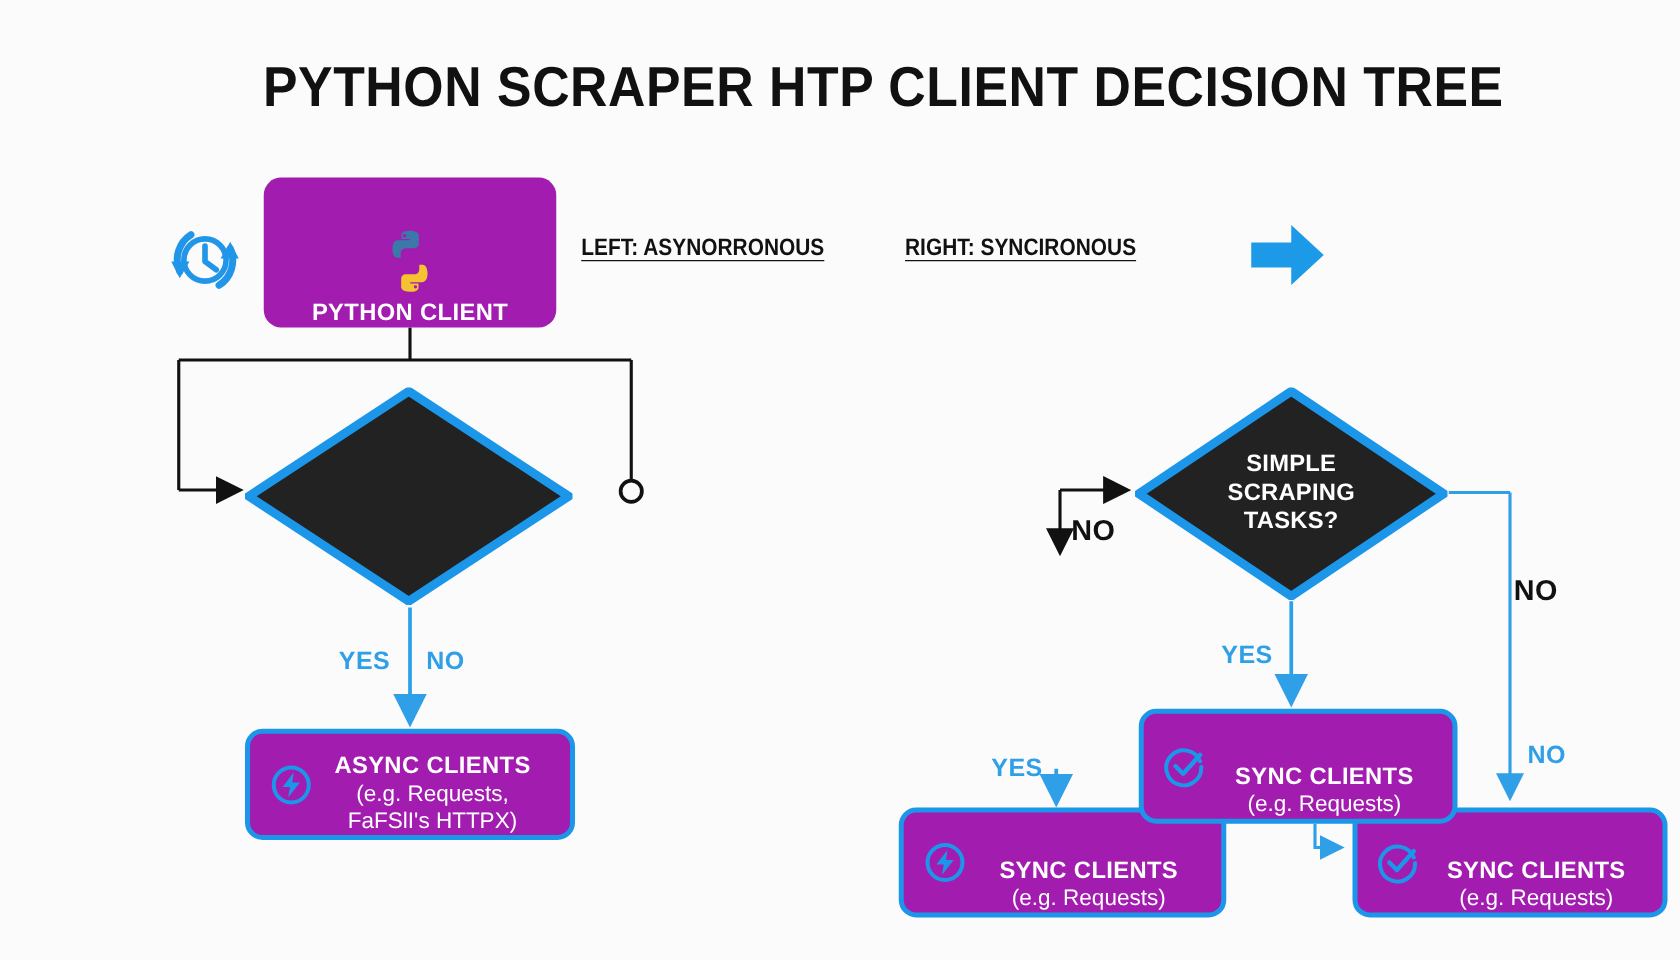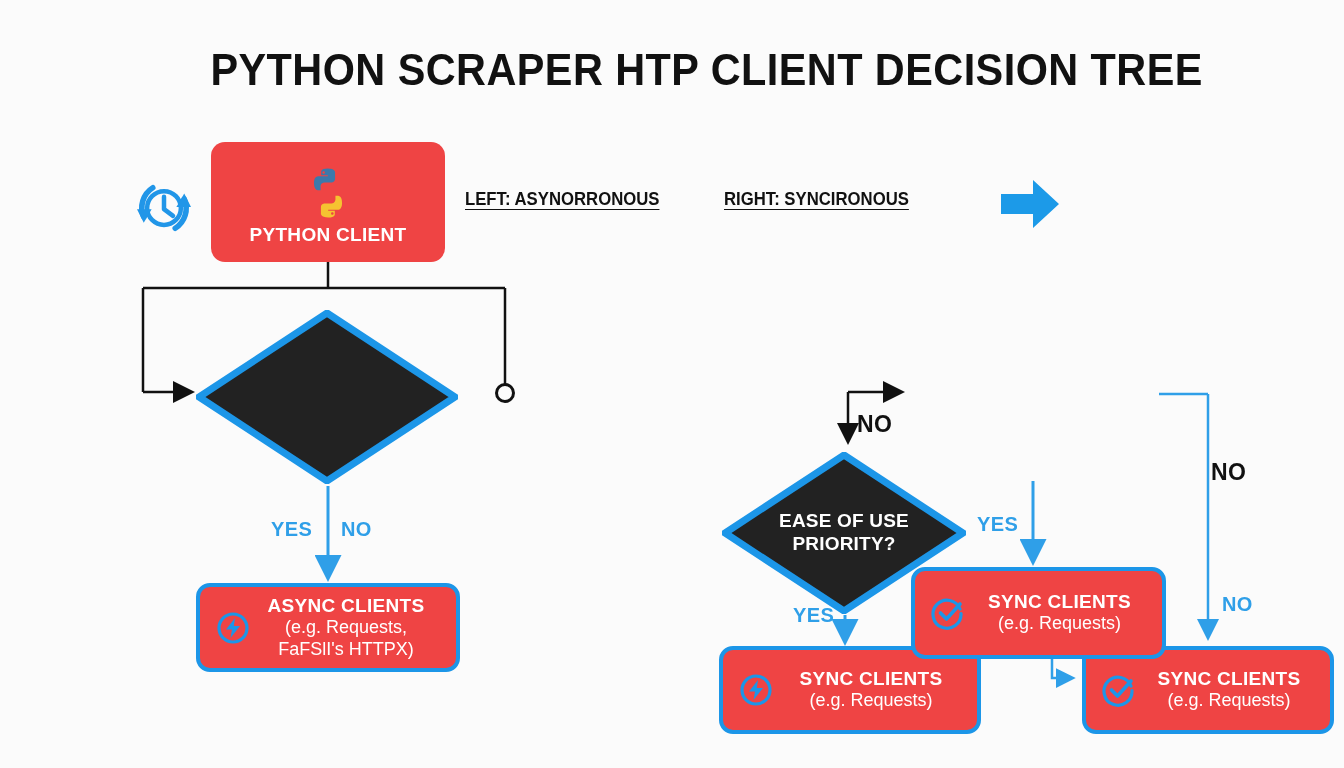--- a/index.html
+++ b/index.html
@@ -52,25 +52,25 @@
     transform-origin: left center;
     white-space: nowrap;
   }
   .legend-left  { left: 465px; top: 188px; }
   .legend-right { left: 724px; top: 188px; }
 
   
   .node {
     position: absolute;
     box-sizing: border-box;
-    background: #ef4444;
+    background: #a21caf;
     color: #ffffff;
     display: flex;
     align-items: center;
-    justify-content: center;
+    justify-content: flex-end;
     text-align: center;
   }
   .node-dark-plain {
     border-radius: 14px;
     border: none;
   }
   .node-blue {
     border-radius: 14px;
     border: 4px solid #1c96e8;
   }
@@ -264,30 +264,31 @@
     </svg>
     <span class="node-title">PYTHON CLIENT</span>
   </div>
 
   <div class="diamond" id="d-concurrency">
     <svg style="position:absolute;left:0;top:0;" width="262" height="174" viewBox="0 0 262 174">
       <polygon points="131,3 259,87 131,171 3,87" fill="#222222" stroke="#1c96e8" stroke-width="7"></polygon>
     </svg>
   </div>
 
-
-  <div class="diamond" id="d-ease">
-    <svg style="position:absolute;left:0;top:0;" width="244" height="162" viewBox="0 0 244 162">
-      <polygon points="122,3 241,81 122,159 3,81" fill="#222222" stroke="#1c96e8" stroke-width="7"></polygon>
+  <div class="diamond" id="d-simple">
+    <svg style="position:absolute;left:0;top:0;" width="250" height="170" viewBox="0 0 250 170">
+      <polygon points="125,3 247,85 125,167 3,85" fill="#222222" stroke="#1c96e8" stroke-width="7"></polygon>
     </svg>
     <div class="diamond-label">
-      <div>EASE OF USE</div>
-      <div>PRIORITY?</div>
+      <div>SIMPLE</div>
+      <div>SCRAPING</div>
+      <div>TASKS?</div>
     </div>
   </div>
+
 
   <div class="edge-label lbl-blue" id="lbl-yes-left">YES</div>
   <div class="edge-label lbl-blue" id="lbl-no-left">NO</div>
   <div class="edge-label lbl-black" id="lbl-no-mid">NO</div>
   <div class="edge-label lbl-blue" id="lbl-yes-right">YES</div>
   <div class="edge-label lbl-black" id="lbl-no-upper">NO</div>
   <div class="edge-label lbl-blue" id="lbl-no-lower">NO</div>
   <div class="edge-label lbl-blue" id="lbl-yes-ease">YES</div>
 
   <div class="node node-blue" id="async-clients">

